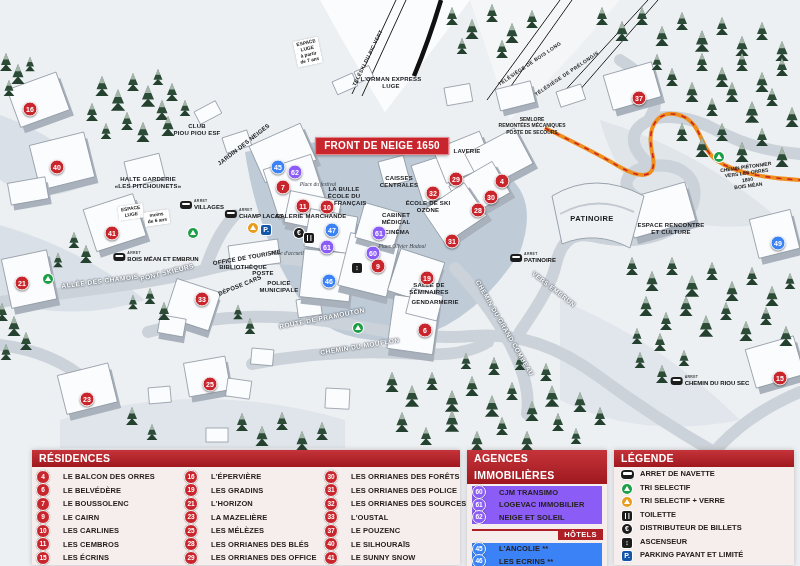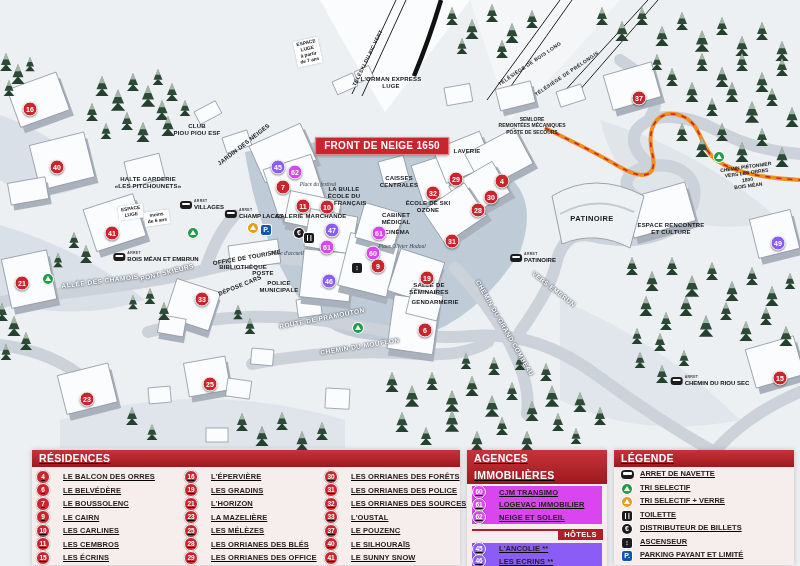--- a/index.html
+++ b/index.html
@@ -6,21 +6,21 @@
   #stage{position:relative;width:800px;height:566px;overflow:hidden;
          font-family:"Liberation Sans",sans-serif;background:#edf0f3;}
 
   
   .layer{position:absolute;left:0;top:0;width:800px;height:566px;pointer-events:none;}
 
   .mk{position:absolute;width:13px;height:13px;border-radius:50%;color:#fff;
       font:bold 7px/13px "Liberation Sans",sans-serif;text-align:center;
       border:1px solid #fff;box-shadow:0 1px 2px rgba(0,0,0,.45);
       transform:translate(-50%,-50%);z-index:6;}
-  .t-r{background:#c9252c;} .t-a{background:#d946ef;} .t-h{background:#8b5cf6;}
+  .t-r{background:#c9252c;} .t-a{background:#8b5cf6;} .t-h{background:#3b82f6;}
 
   .ml{position:absolute;transform:translate(-50%,-50%);white-space:pre-line;
       text-align:center;color:#16181c;z-index:5;line-height:1.15;}
   .poi-sm{font:bold 6px/1.2 "Liberation Sans",sans-serif;letter-spacing:.2px;}
   .poi{font:bold 7.5px/1.2 "Liberation Sans",sans-serif;letter-spacing:.4px;}
   .road{font:bold 6.5px/1.1 "Liberation Sans",sans-serif;color:#fff;
         text-shadow:0 0 2px rgba(70,80,92,.95),0 0 2px rgba(70,80,92,.95);letter-spacing:.5px;}
   .place{font:italic 5.5px/1.2 "Liberation Serif",serif;color:#3c424a;}
   .lift{font:bold 5px/1.1 "Liberation Sans",sans-serif;color:#222;letter-spacing:.4px;white-space:nowrap;}
   .banner{background:#c9252c;color:#fff;font:bold 10px/1 "Liberation Sans",sans-serif;
@@ -60,21 +60,21 @@
   .i-park .ic{background:#1456a8;border-radius:2px;}
   .i-park .ic::after{content:"P.";position:absolute;inset:0;color:#fff;
       font:bold 7px/10px "Liberation Sans",sans-serif;text-align:center;}
   .i-bus .ic{background:#1c1c1c;border-radius:4px;width:13px;height:9px;}
   .i-bus .ic::after{content:"";position:absolute;left:2px;top:2px;width:9px;height:3px;
       background:#fff;border-radius:1px;}
 
   
   #legendbar{position:absolute;left:0;top:448px;width:800px;height:118px;z-index:20;
              display:flex;gap:7px;padding:2px 6px 2px 32px;box-sizing:border-box;align-items:flex-start;}
-  .panel{background:#f5eeec;box-shadow:0 0 5px rgba(90,60,60,.3);border-radius:1px;text-decoration:underline;}
+  .panel{background:#f5eeec;box-shadow:0 0 5px rgba(90,60,60,.3);border-radius:1px;}
   .panel-h{background:linear-gradient(#c5343a,#9f181e);color:#fff;
            font:bold 10.5px/17px "Liberation Sans",sans-serif;padding:0 7px;letter-spacing:.3px;}
   .p-res{width:428px;}
   .p-ag{width:140px;}
   .p-lg{width:180px;}
   .res-cols{display:flex;padding:3px 4px 0 4px;}
   .res-col{display:flex;flex-direction:column;}
   .res-col.c0{width:148px;} .res-col.c1{width:140px;} .res-col.c2{width:132px;}
   .it{display:flex;align-items:center;gap:13px;height:13.5px;}
   .p-ag .it{height:12.5px;}

